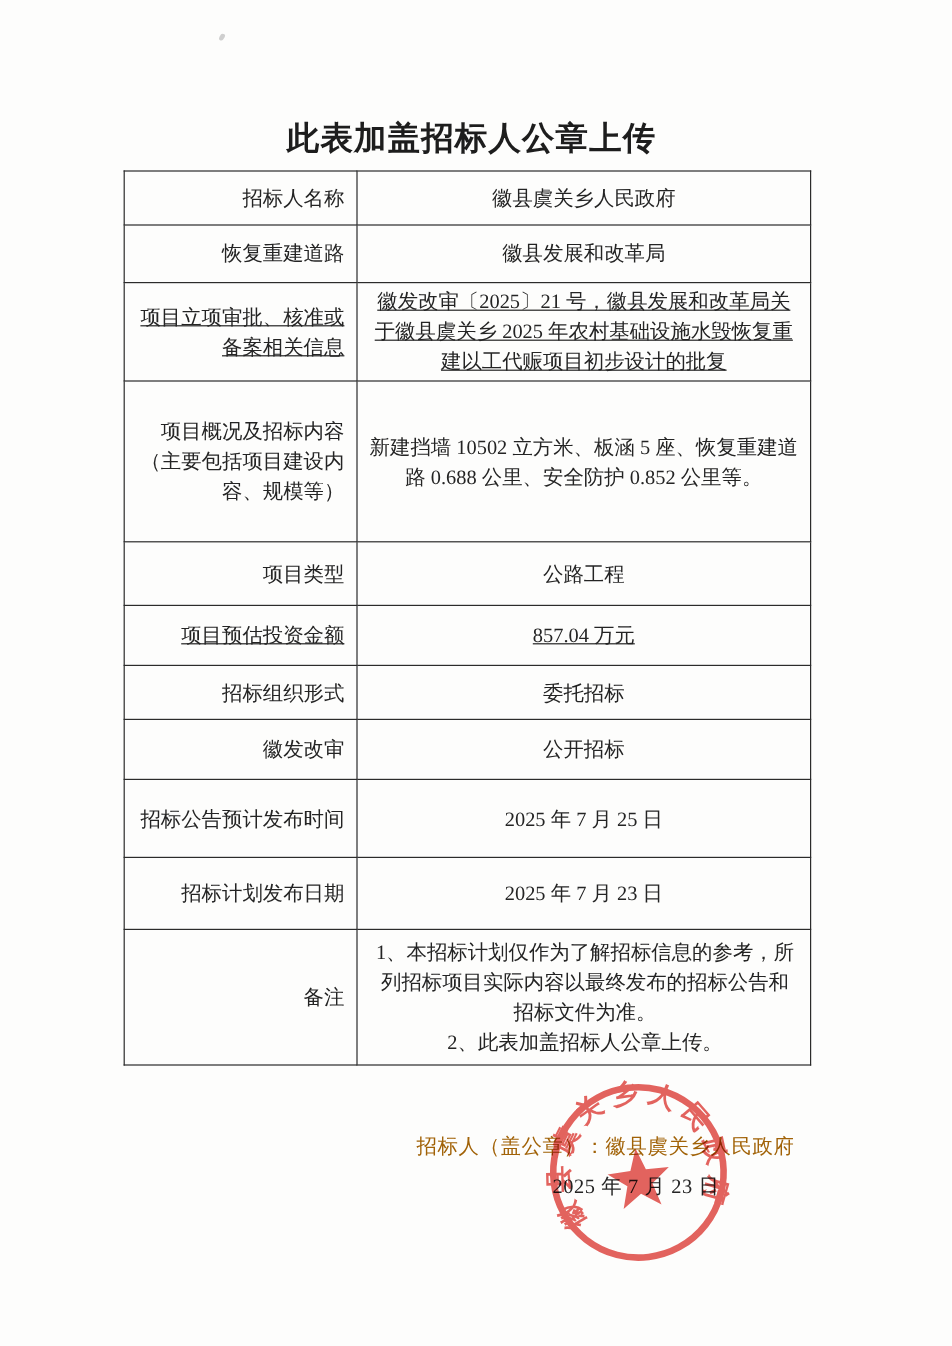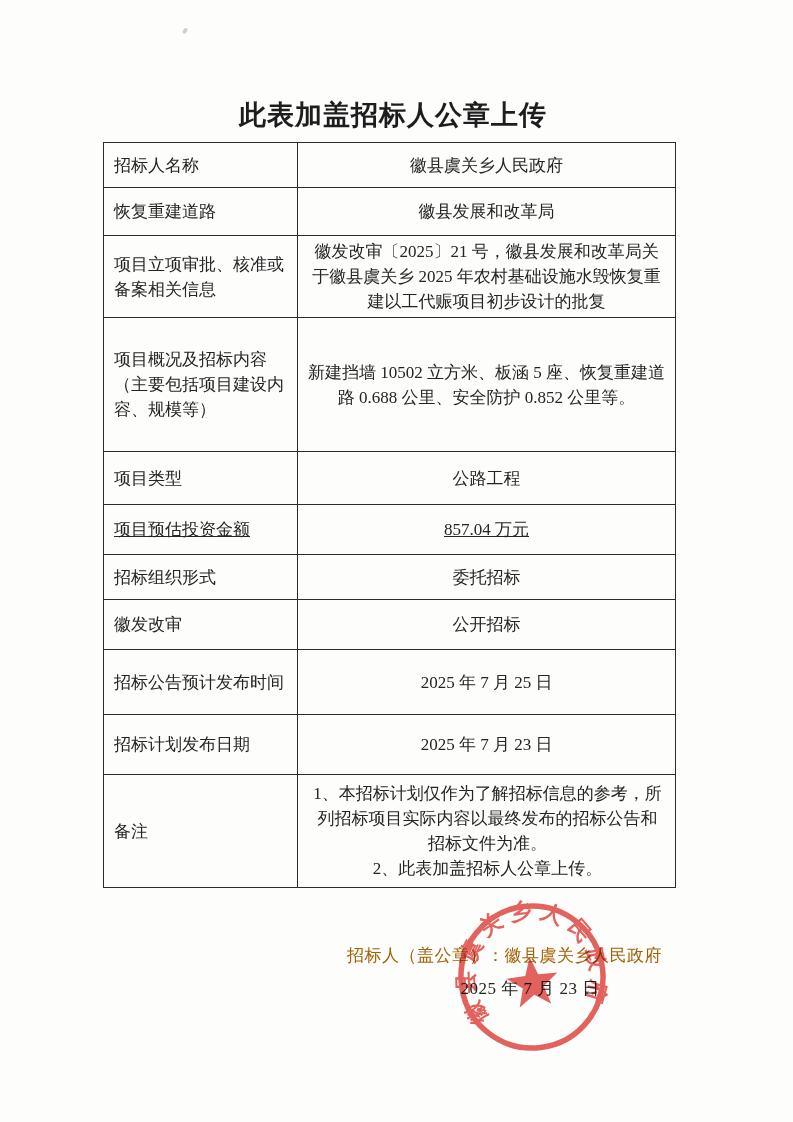--- a/index.html
+++ b/index.html
@@ -36,28 +36,28 @@
     table-layout: fixed;
     font-size: 17px;
     color: #242424;
   }
   table.plan-table td {
     border: 1.6px solid #2b2b2b;
     vertical-align: middle;
     line-height: 25px;
     padding: 3px 10px;
   }
-  td.cell-label { text-align: left; padding: 3px 6px; }
+  td.cell-label { text-align: right; padding: 3px 6px; }
   td.cell-value { text-align: center; padding: 3px 14px; }
   td.cell-value.left { text-align: center; white-space: pre-line; padding: 6px 12px 6px 14px; }
 
   tr.r1  { height: 45px; }
   tr.r2  { height: 46px; }
   tr.r3  { height: 48px; }
-  tr.r4  { height: 62px; }
+  tr.r4  { height: 62px; text-decoration: underline; }
   tr.r5  { height: 134px; }
   tr.r6  { height: 53px; }
   tr.r7  { height: 50px; text-decoration: underline; }
   tr.r8  { height: 45px; }
   tr.r9  { height: 50px; }
   tr.r10 { height: 65px; }
   tr.r11 { height: 60px; }
   tr.r12 { height: 98px; }
 
   .sig-line {

